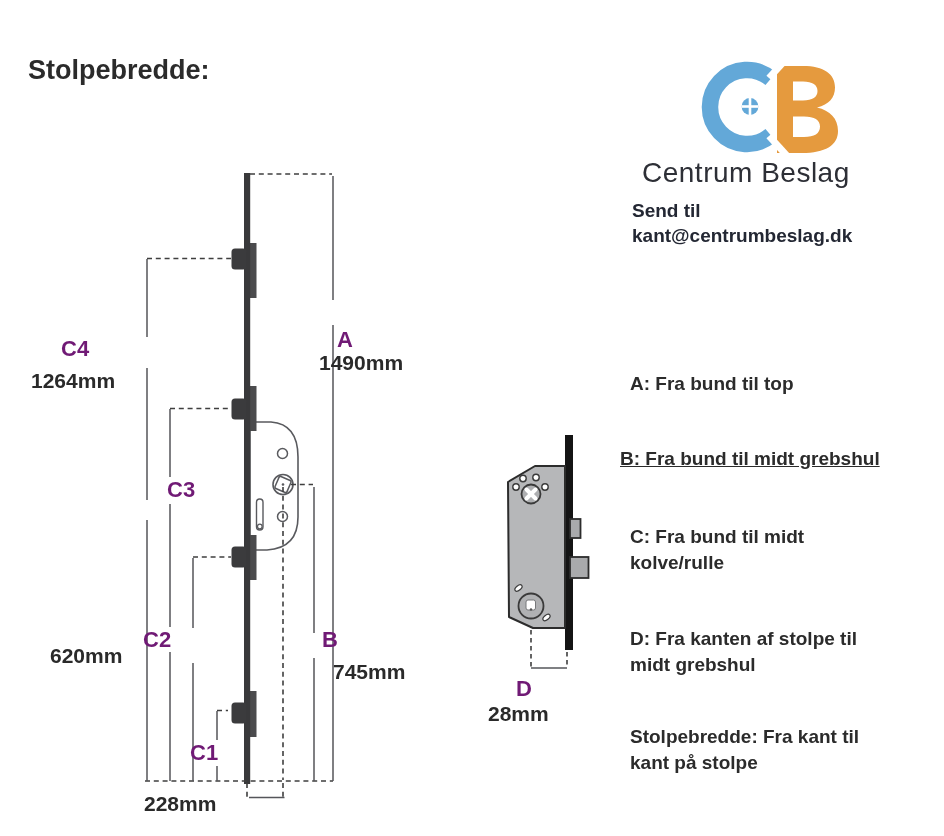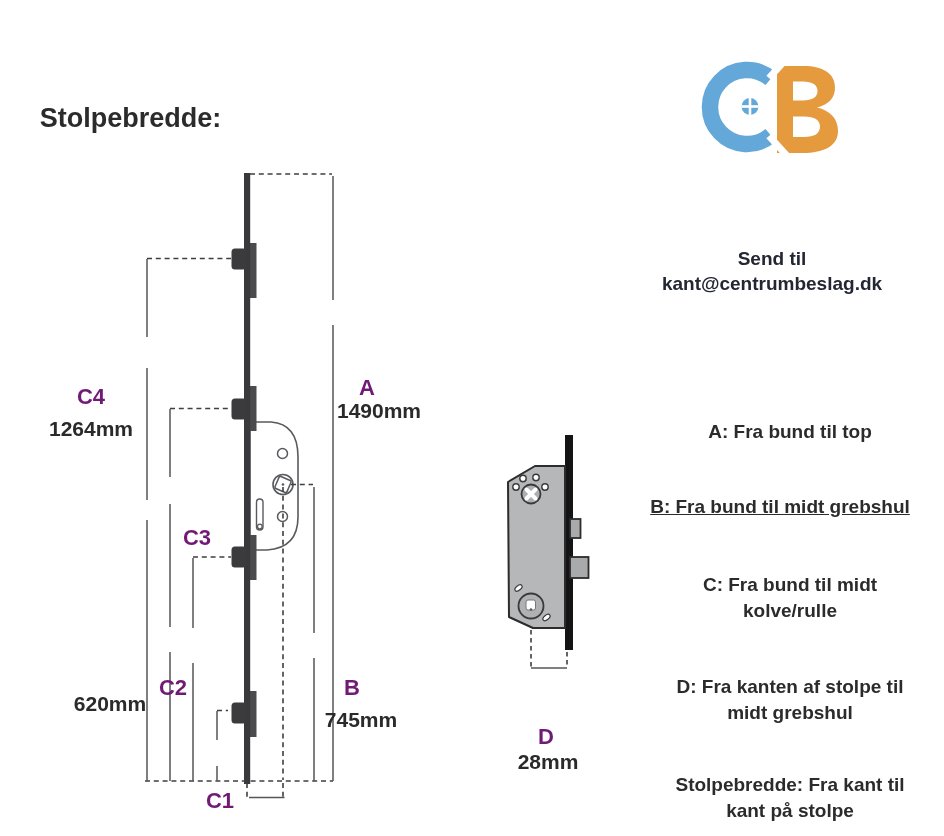--- a/index.html
+++ b/index.html
@@ -1,19 +1,19 @@
 <!DOCTYPE html>
 <html><head>
 <meta charset="utf-8">
 <style>
   html,body{margin:0;padding:0;background:#ffffff;}
   #canvas{position:relative;width:944px;height:836px;background:#ffffff;overflow:hidden;
           font-family:"Liberation Sans",sans-serif;}
   .abs{position:absolute;}
-  .ctr{text-align:center;margin-top:48px;}
+  .ctr{}
   .title{font-size:27px;font-weight:bold;color:#2b2b2b;line-height:1.37;}
   .dim-letter{font-size:22px;font-weight:bold;color:#701a75;line-height:1;}
   .dim-value{font-size:21px;font-weight:bold;color:#2a2a2a;line-height:1;}
   .brand-name{font-size:28px;font-weight:500;color:#2d2f36;line-height:1;letter-spacing:0.5px;}
   .contact{font-size:19px;font-weight:bold;color:#232733;line-height:25px;}
   .legend-item{font-size:19px;font-weight:bold;color:#2b2b2b;line-height:26px;}
 </style>
 </head>
 <body>
 
@@ -130,24 +130,25 @@
   <div class="abs ctr dim-letter" style="left:61px;top:338px;width:60px;">C4</div>
   <div class="abs ctr dim-value" style="left:31px;top:370px;width:120px;">1264mm</div>
   <div class="abs ctr dim-letter" style="left:167px;top:479px;width:60px;">C3</div>
   <div class="abs ctr dim-letter" style="left:143px;top:629px;width:60px;">C2</div>
   <div class="abs ctr dim-value" style="left:50px;top:645px;width:120px;">620mm</div>
   <div class="abs ctr dim-letter" style="left:190px;top:742px;width:60px;">C1</div>
   <div class="abs ctr dim-value" style="left:144px;top:793px;width:120px;">228mm</div>
   <div class="abs ctr dim-letter" style="left:337px;top:329px;width:60px;">A</div>
   <div class="abs ctr dim-value" style="left:319px;top:352px;width:120px;">1490mm</div>
   <div class="abs ctr dim-letter" style="left:322px;top:629px;width:60px;">B</div>
-  <div class="abs ctr dim-value" style="left:301px;top:661px;width:120px;">745mm</div>
+  <div class="abs ctr dim-value" style="left:333px;top:661px;width:120px;">745mm</div>
   <div class="abs ctr dim-letter" style="left:516px;top:678px;width:60px;">D</div>
   <div class="abs ctr dim-value" style="left:488px;top:703px;width:120px;">28mm</div>
 
+  <div class="abs ctr brand-name" style="left:642px;top:159px;width:260px;">Centrum Beslag</div>
   <div class="abs ctr contact" style="left:632px;top:198px;width:280px;">
     <span style="display:block;">Send til</span>
     <span style="display:block;">kant@centrumbeslag.dk</span>
   </div>
 
   <div class="abs ctr legend-item" style="left:630px;top:371px;width:320px;">
     <span style="display:block;">A: Fra bund til top</span>
   </div>
   <div class="abs ctr legend-item" style="left:620px;top:446px;width:320px;">
     <span style="display:block;text-decoration:underline;">B: Fra bund til midt grebshul</span>

